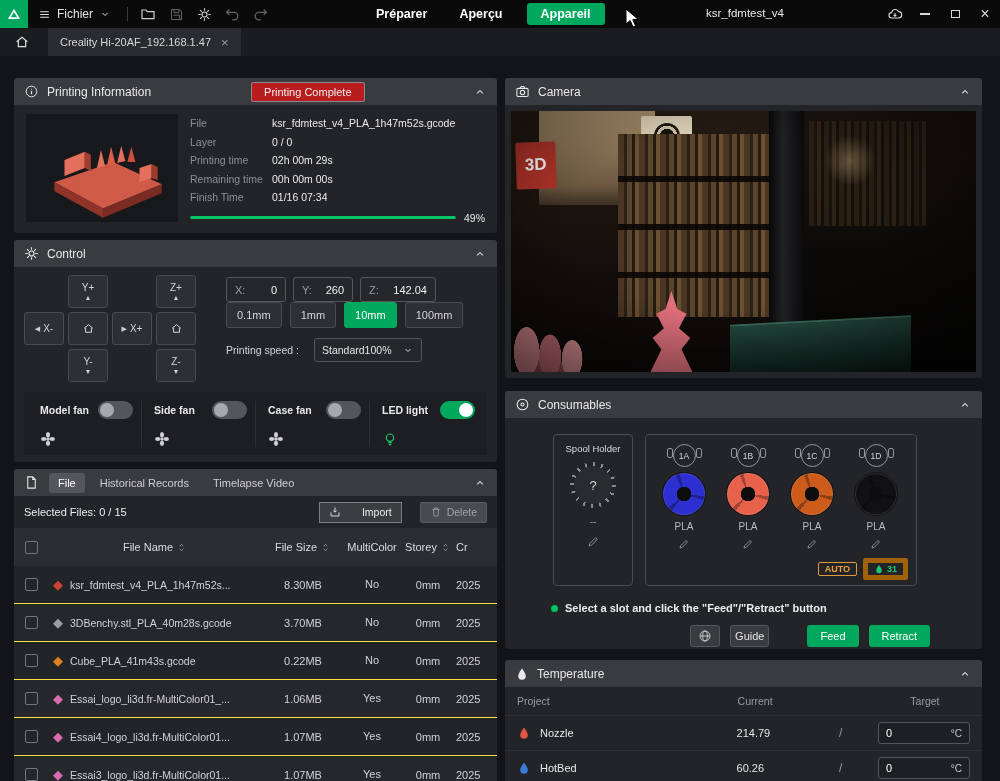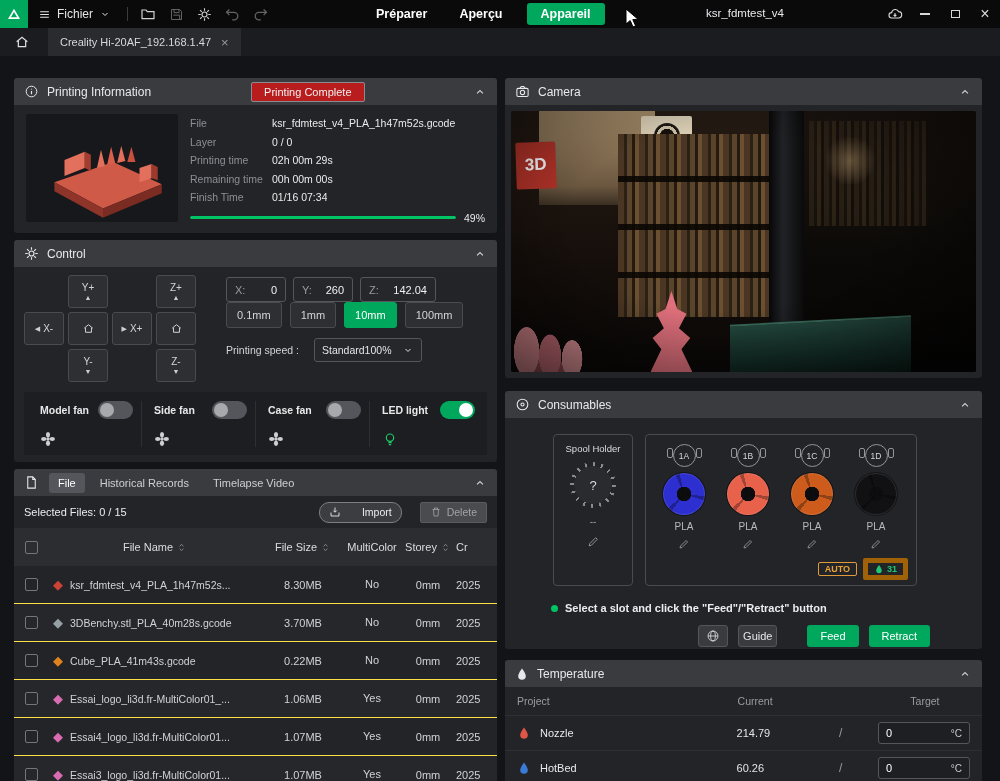--- a/index.html
+++ b/index.html
@@ -102,21 +102,21 @@
   .fan-ic.led{color:#1ec968}
 
   
   .pnl-files .panel-header{gap:10px}
   .file-tabs{display:flex;align-items:center;gap:6px}
   .file-tab{background:transparent;border:none;color:#cfcfd3;font-size:11px;padding:4px 9px}
   .file-tab.active{background:#55565b;border-radius:3px;color:#fff}
   .files-body{height:312px;overflow:hidden}
   .files-toolbar{height:32px;display:flex;align-items:center;padding:0 10px}
   .sel-info{font-size:11px;color:#ececee}
-  .imp-btn{display:flex;align-items:center;gap:21px;height:21px;padding:0 9px;background:#3c3d41;border:1px solid #7d7e82;border-radius:10px;color:#ececee;font-size:10.5px}
+  .imp-btn{display:flex;align-items:center;gap:21px;height:21px;padding:0 9px;background:#3c3d41;border:1px solid #7d7e82;border-radius:0;color:#ececee;font-size:10.5px}
   .del-btn{display:flex;align-items:center;gap:5px;height:21px;padding:0 9px;background:#4a4b4f;border:1px solid #5a5b5f;border-radius:2px;color:#a2a3a7;font-size:10.5px;margin-left:18px;cursor:default}
   .ftable-head{height:38px;background:#2c2d31;display:flex;align-items:center}
   .fcell{display:flex;align-items:center;justify-content:center;gap:3px;font-size:11px;color:#dcdce0}
   .fc-check{width:34px;flex:none}
   .fc-name{width:214px;flex:none}
   .fc-size{width:82px;flex:none}
   .fc-multi{width:56px;flex:none;text-align:center;line-height:1.15;overflow-wrap:anywhere}
   .fc-storey{width:56px;flex:none}
   .fc-created{flex:1;overflow:hidden;justify-content:flex-start}
   .checkbox{width:13px;height:13px;border:1.5px solid #75767a;border-radius:2px;display:inline-block;cursor:pointer}
@@ -187,21 +187,21 @@
     box-shadow:inset 0 0 0 1px rgba(255,255,255,.12),0 0 0 1px rgba(0,0,0,.45)}
   .slot-mat{font-size:10px;color:#b8b9bd}
   .slot-badges{position:absolute;bottom:5px;right:8px;display:flex;gap:6px;align-items:center}
   .auto-badge{border:1px solid #e09a3a;color:#e8a13a;font-size:9px;font-weight:700;padding:1px 6px;border-radius:2px}
   .hum-badge{border:5px solid #a16207;color:#1ec974;font-size:9px;font-weight:700;padding:1px 6px;border-radius:2px;display:flex;align-items:center;gap:3px}
   .cons-hint{margin:16px 0 0 46px;font-size:11px;font-weight:700;color:#ececee;display:flex;align-items:center;gap:7px}
   .dot{width:7px;height:7px;border-radius:50%;background:#00c464;flex:none}
   .cons-actions{margin-top:11px;display:flex;align-items:center;justify-content:flex-end;padding-right:52px;gap:10px}
   .icon-btn{width:30px;height:22px;background:#3a3b3f;border:1px solid #55565a;border-radius:3px;color:#d8d8da;display:flex;align-items:center;justify-content:center}
   .guide-btn{height:22px;padding:0 4px;background:#3a3b3f;border:1px solid #55565a;border-radius:3px;color:#e6e6e8;font-size:11px}
-  .feed-btn{height:22px;padding:0 13px;background:#00a85e;border:none;border-radius:3px;color:#fff;font-size:11px;margin-left:20px}
+  .feed-btn{height:22px;padding:0 13px;background:#00a85e;border:none;border-radius:3px;color:#fff;font-size:11px;margin-left:28px}
   .retract-btn{height:22px;padding:0 13px;background:#00a85e;border:none;border-radius:3px;color:#fff;font-size:11px}
 
   
   .temp-body{height:120px}
   .temp-head{display:flex;align-items:center;height:28px;padding:0 12px;font-size:10.5px;color:#9a9b9f}
   .th-project{width:225px}
   .th-current{width:145px}
   .th-target{margin-left:auto;width:92px;text-align:center}
   .temp-row{display:flex;align-items:center;height:35px;padding:0 12px;border-top:1px solid #2e2f33}
   .t-name{width:225px;display:flex;align-items:center;gap:9px;font-size:11px;color:#e8e8ea}

